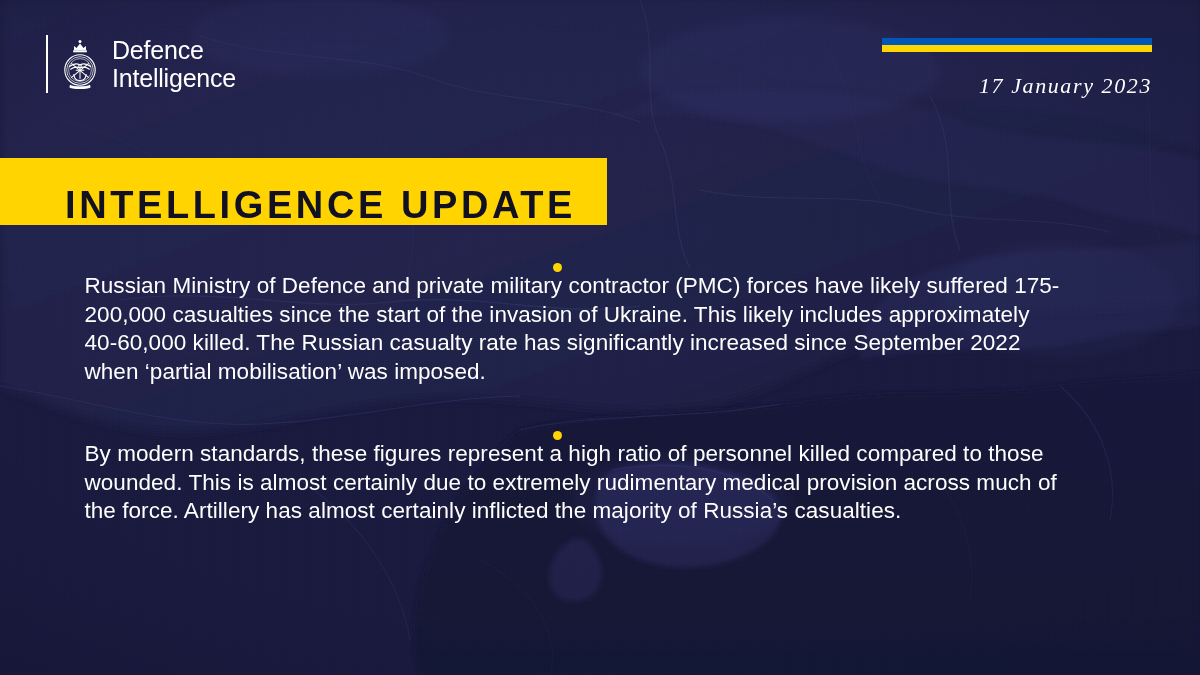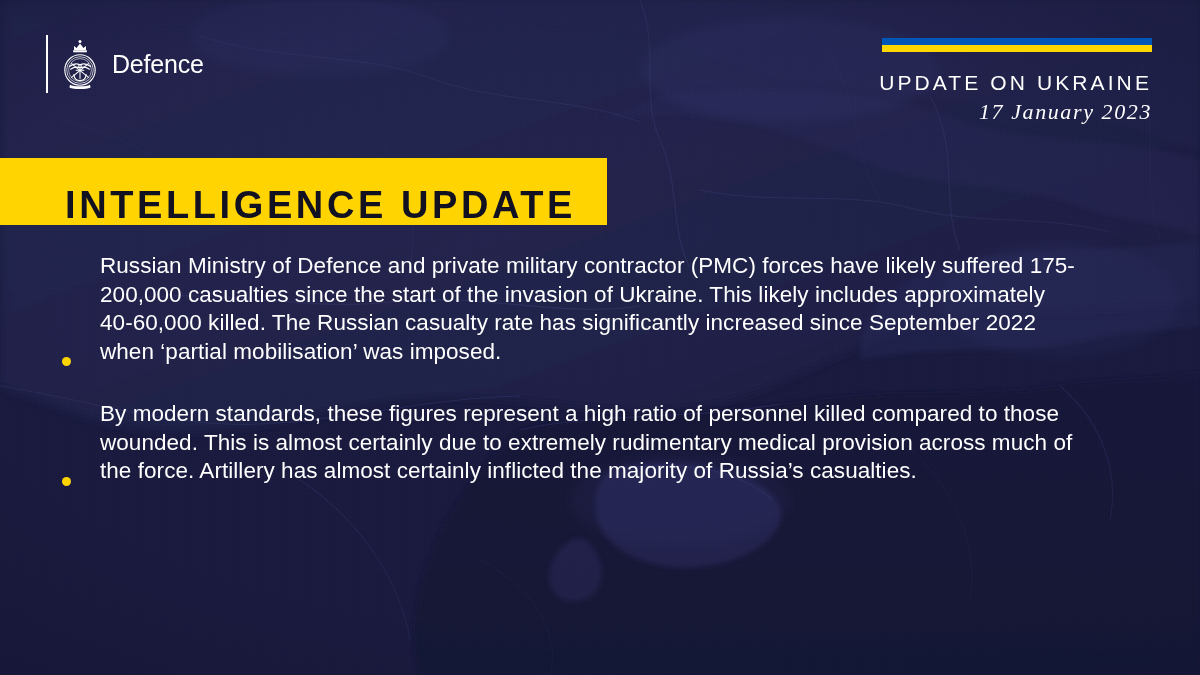--- a/index.html
+++ b/index.html
@@ -147,22 +147,23 @@
   
   .body-list {
     position: absolute;
     left: 62px;
     top: 252px;
     width: 1020px;
   }
 
   .bullet-row {
     display: flex;
-    align-items: flex-end;
+    align-items: center;
     margin-bottom: 34px;
+    flex-direction: column;
   }
   .bullet-row:last-child { margin-bottom: 0; }
 
   .bullet-dot {
     flex: none;
     width: 9px;
     height: 9px;
     border-radius: 50%;
     background: #ffd400;
     margin-top: 11px;
@@ -301,30 +302,30 @@
         <circle cx="19" cy="29.1" r="1.35"></circle>
       </g>
 
       <g fill="#ffffff" stroke="none">
         <path d="M9,47.8 C13,49.8 25,49.8 29,47.8 L29.6,50.4 C25,52.6 13,52.6 8.4,50.4 Z"></path>
       </g>
     </svg>
 
     <div class="logo-text">
       <div>Defence</div>
+      <div>Intelligence</div>
     </div>
   </div>
 
   <div class="flag-bar">
     <div class="flag-blue"></div>
     <div class="flag-yellow"></div>
   </div>
 
   <div class="header-right">
-    <div class="update-title">UPDATE ON UKRAINE</div>
     <div class="update-date">17 January 2023</div>
   </div>
 
   <div class="banner">
     <div class="banner-text">INTELLIGENCE UPDATE</div>
   </div>
 
   <div class="body-list">
 
     <div class="bullet-row">

